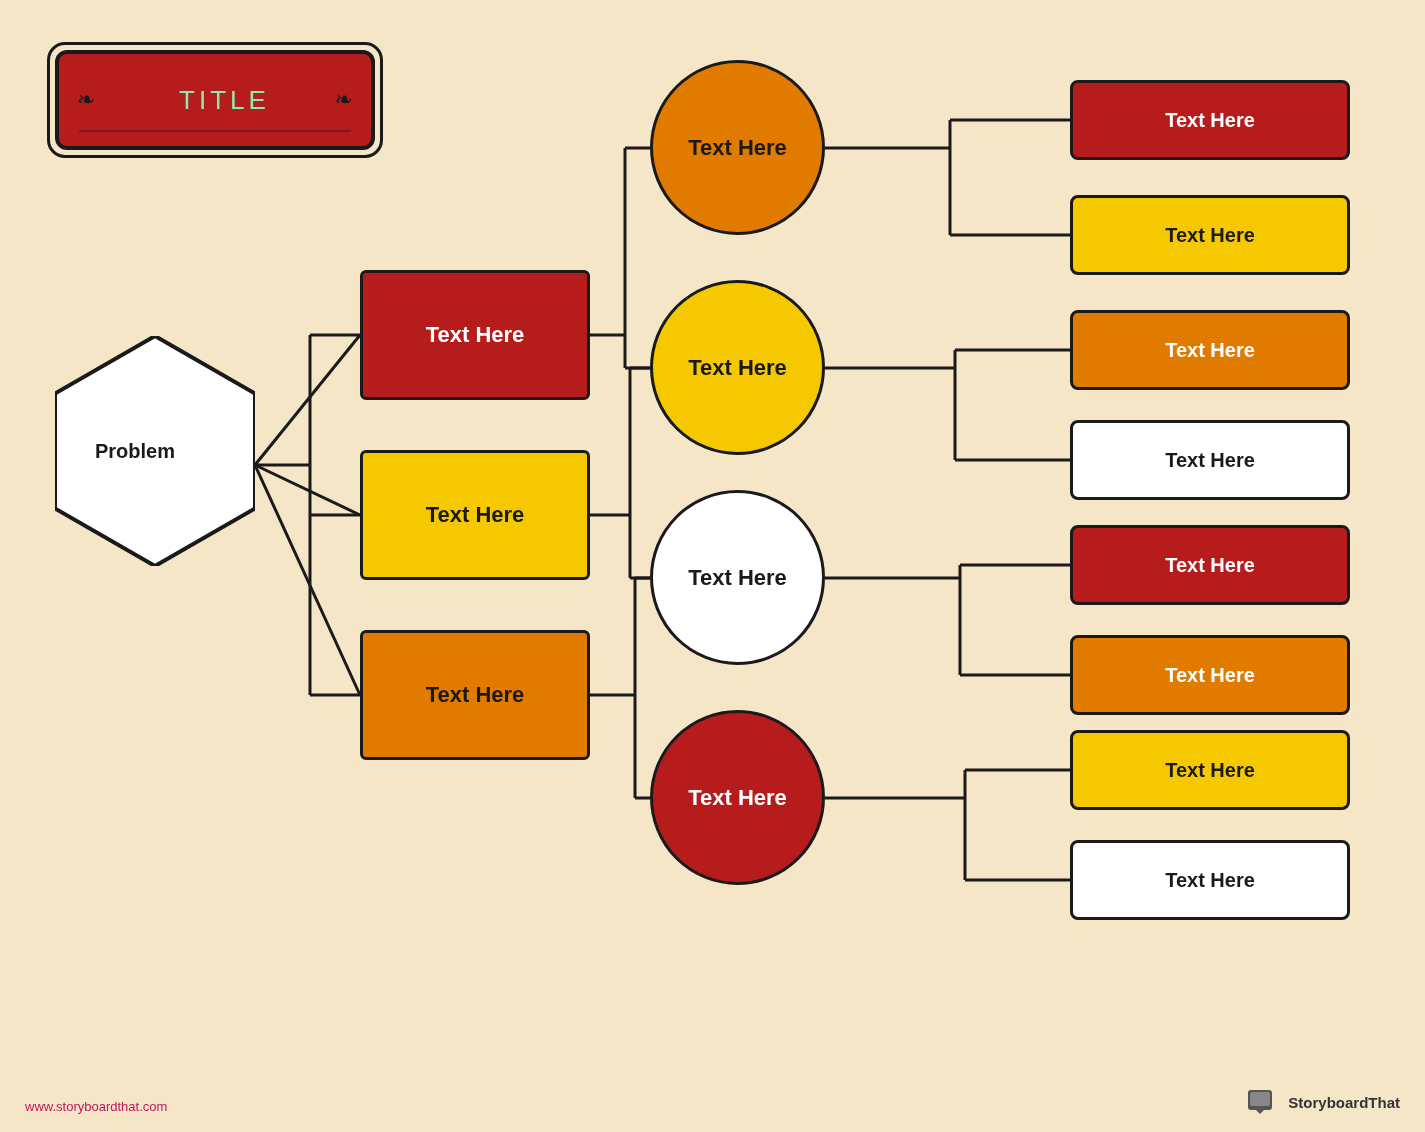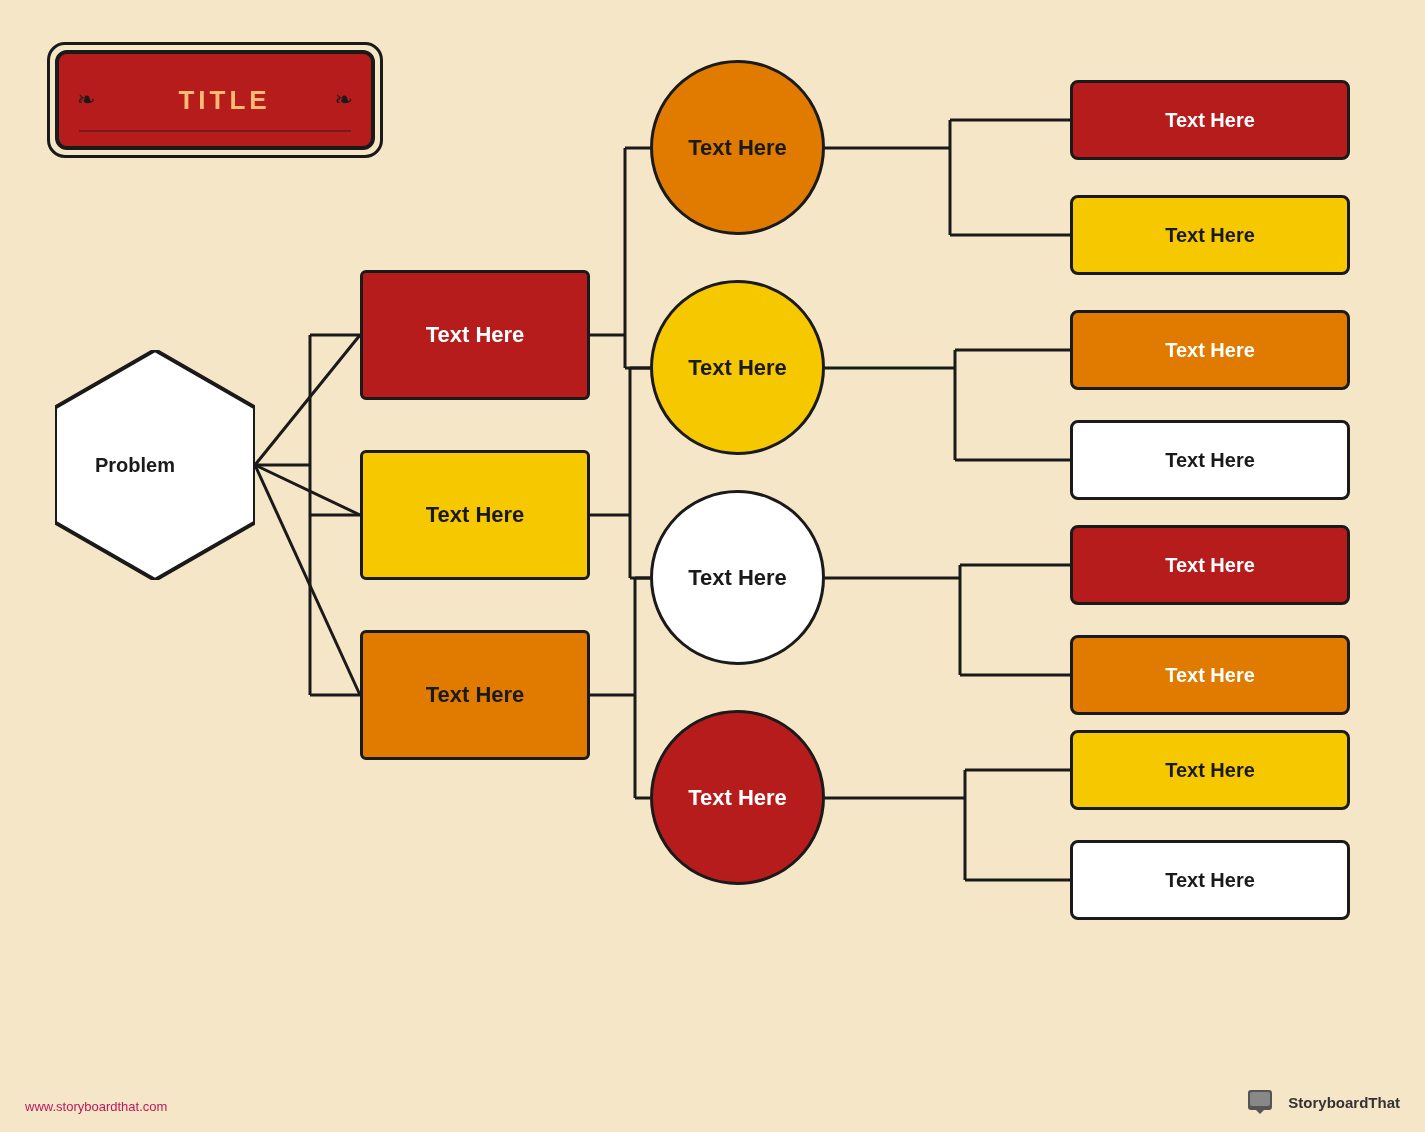--- a/index.html
+++ b/index.html
@@ -35,23 +35,23 @@
       justify-content: center;
     }
     .title-box::before {
       content: '';
       position: absolute;
       top: -12px; left: -12px; right: -12px; bottom: -12px;
       border: 3px solid #1a1a1a;
       border-radius: 18px;
     }
     .title-text {
-      color: #fdba74;
+      color: #86efac;
       font-size: 26px;
-      font-weight: bold;
+      font-weight: normal;
       letter-spacing: 4px;
       margin-left: 19px;
     }
     .title-ornament-left {
       position: absolute;
       left: 18px;
       font-size: 22px;
       color: #1a1a1a;
     }
     .title-ornament-right {
@@ -66,21 +66,21 @@
       left: 20px;
       right: 20px;
       height: 2px;
       background: #1a1a1a;
       opacity: 0.4;
     }
 
     
     .hexagon-wrapper {
       position: absolute;
-      top: 350px;
+      top: 336px;
       left: 55px;
       width: 160px;
       height: 230px;
     }
     .hexagon-svg {
       position: absolute;
       top: 0; left: 0;
       width: 200px;
       height: 230px;
     }

